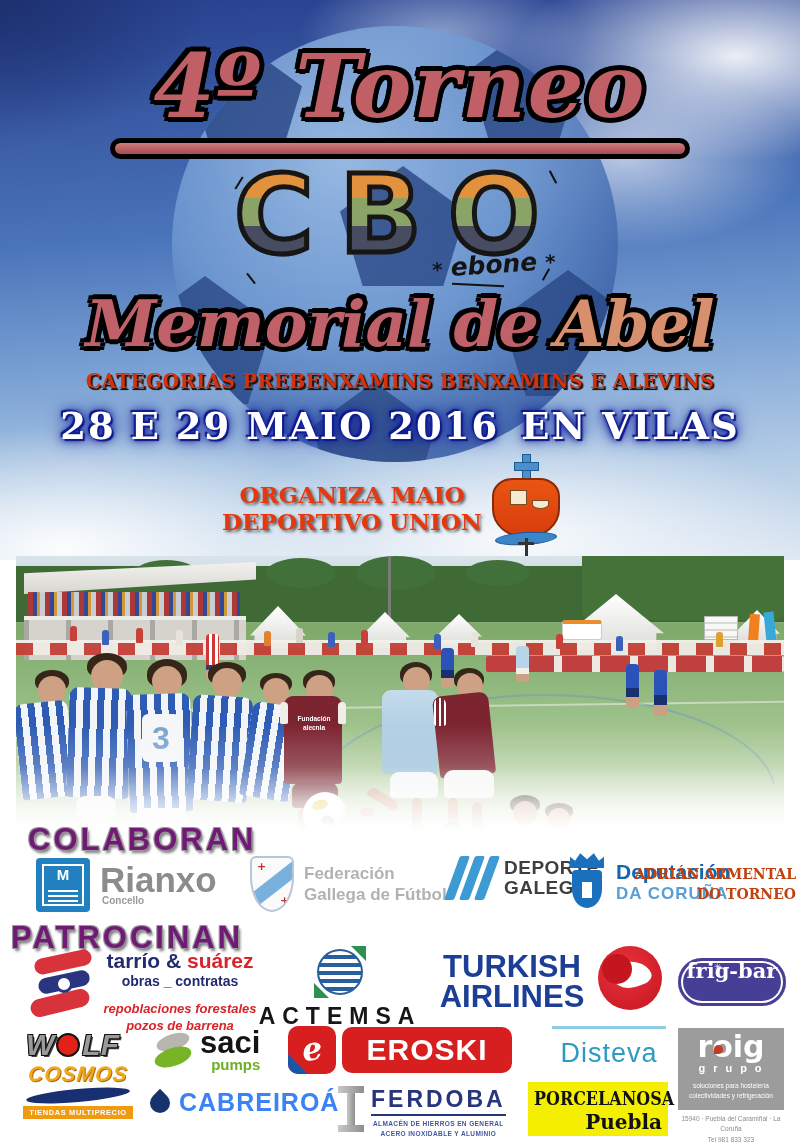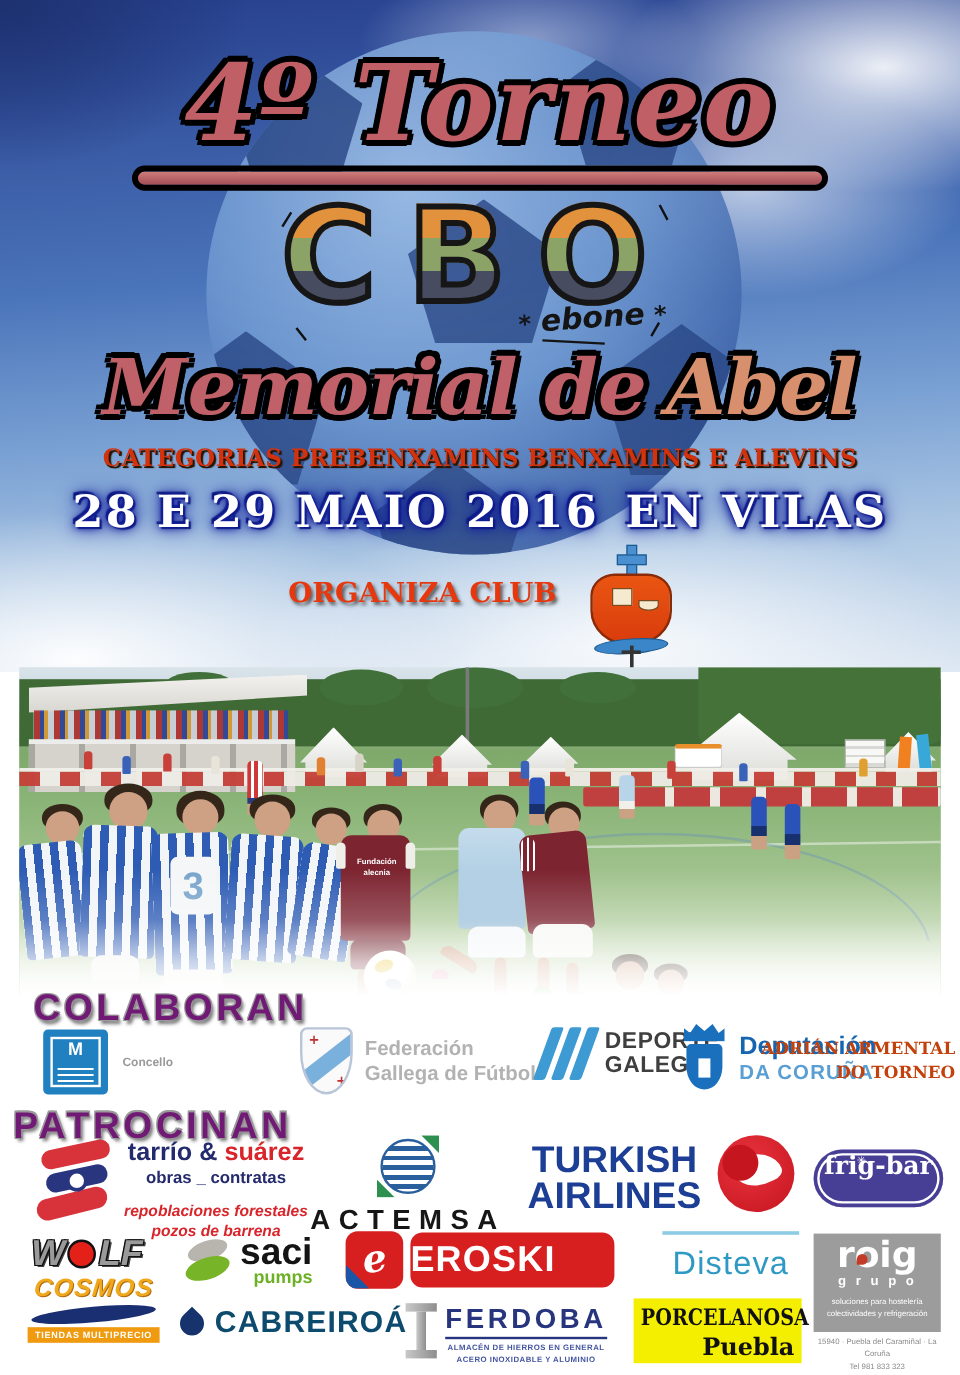--- a/index.html
+++ b/index.html
@@ -183,27 +183,27 @@
   .saci-icon{position:relative;width:44px;height:40px}
   .saci-top{position:absolute;left:4px;top:2px;width:34px;height:16px;background:#b8b4ae;border-radius:50%;transform:rotate(-18deg)}
   .saci-bot{position:absolute;left:2px;top:16px;width:38px;height:18px;background:#78b428;border-radius:50%;transform:rotate(-18deg)}
   .saci-text{margin-left:4px;text-align:right}
   .saci-name{font:900 31px "Liberation Sans",sans-serif;color:#141414;line-height:.85}
   .saci-sub{font:600 15px "Liberation Sans",sans-serif;color:#6cb024}
   .eroski{position:absolute;left:288px;top:1026px;display:flex;align-items:center}
   .ero-icon{position:relative;width:48px;height:48px;background:#d81f1f;border-radius:10px;overflow:hidden}
   .ero-corner{position:absolute;left:0;bottom:0;width:20px;height:20px;background:#1a56a8;clip-path:polygon(0 0,0 100%,100% 100%)}
   .ero-e{position:absolute;left:0;right:0;top:4px;text-align:center;font:italic 900 32px "DejaVu Serif",serif;color:#fff;transform:rotate(-8deg)}
-  .ero-bar{width:170px;height:46px;background:#d81f1f;border-radius:10px;margin-left:6px;text-align:left;
+  .ero-bar{width:170px;height:46px;background:#d81f1f;border-radius:10px;margin-left:6px;text-align:center;
     font:900 30px "Liberation Sans",sans-serif;color:#fff;letter-spacing:1px;line-height:46px}
   .disteva{position:absolute;left:552px;top:1026px;width:114px;border-top:3px solid #8ecbe4;padding-top:9px;text-align:center;
     font:400 27px "Liberation Sans",sans-serif;color:#2e9ac4;letter-spacing:1px}
   .cabreiroa{position:absolute;left:150px;top:1088px;display:flex;align-items:center}
   .drop{width:20px;height:20px;background:#16336e;border-radius:0 50% 50% 50%;transform:rotate(45deg);margin-right:9px}
-  .cab-name{font:900 25px "Liberation Sans",sans-serif;color:#0c4a6e;letter-spacing:1px}
+  .cab-name{font:900 25px "Liberation Sans",sans-serif;color:#3b82f6;letter-spacing:1px}
   .ferdoba{position:absolute;left:338px;top:1086px;display:flex}
   .ibeam{position:relative;width:26px;height:46px}
   .ibeam div{position:absolute;background:linear-gradient(90deg,#c8c8c8,#8e8e8e)}
   .ib-t{left:0;top:0;width:26px;height:7px}.ib-s{left:9px;top:7px;width:8px;height:32px}.ib-b{left:0;top:39px;width:26px;height:7px}
   .fer-text{margin-left:7px;text-align:center}
   .fer-name{font:800 23px "Liberation Sans",sans-serif;color:#27357e;letter-spacing:3px;border-bottom:2px solid #27357e;padding-bottom:1px}
   .fer-sub{font:600 6.5px "Liberation Sans",sans-serif;color:#4456a0;letter-spacing:.4px;margin-top:3px;line-height:1.5}
   .porc{position:absolute;left:528px;top:1082px;width:140px;height:54px;background:#f4ee00;padding:5px 6px}
   .porc-name{font:700 19px "DejaVu Serif",serif;color:#111;transform:scaleX(.84);transform-origin:left;white-space:nowrap}
   .porc-sub{font:700 20px "DejaVu Serif",serif;color:#111;text-align:right;margin-top:1px}
@@ -241,21 +241,22 @@
   <div class="ebone"><span class="doodle">*</span><span>ebone</span><span class="doodle">*</span></div>
   <div class="ebone-line"></div>
   <div class="memorial">
     <span class="m1">Memorial de</span><span class="m2">Abel</span>
   </div>
   <div class="categories">CATEGORIAS PREBENXAMINS BENXAMINS E ALEVINS</div>
   <div class="dateline">
     <span>28 E 29 MAIO 2016</span><span class="gap"></span><span>EN VILAS</span>
   </div>
   <div class="organiza">
-    <div>ORGANIZA CLUB</div>
+    <div>ORGANIZA MAIO</div>
+    <div>DEPORTIVO UNION</div>
   </div>
   <div class="crest">
     <div class="cr-v"></div>
     <div class="cr-h"></div>
     <div class="shield">
       <div class="church"></div>
       <div class="boat"></div>
     </div>
     <div class="ribbon"></div>
     <div class="sword"></div>
@@ -374,20 +375,21 @@
 
   <div class="big-heading" style="left:28px;top:822px">COLABORAN</div>
 
   <div class="rianxo">
     <div class="rianxo-icon">
       <div class="inner"></div>
       <div class="m">M</div>
       <div class="waves"></div>
     </div>
     <div>
+      <div class="rianxo-name">Rianxo</div>
       <div class="rianxo-sub">Concello</div>
     </div>
   </div>
 
   <div class="fgf">
     <div class="fgf-shield">
       <div class="fgf-stripe"></div>
       <span class="fgf-cross" style="left:5px;top:2px">+</span>
       <span class="fgf-cross" style="left:28px;top:36px">+</span>
     </div>

